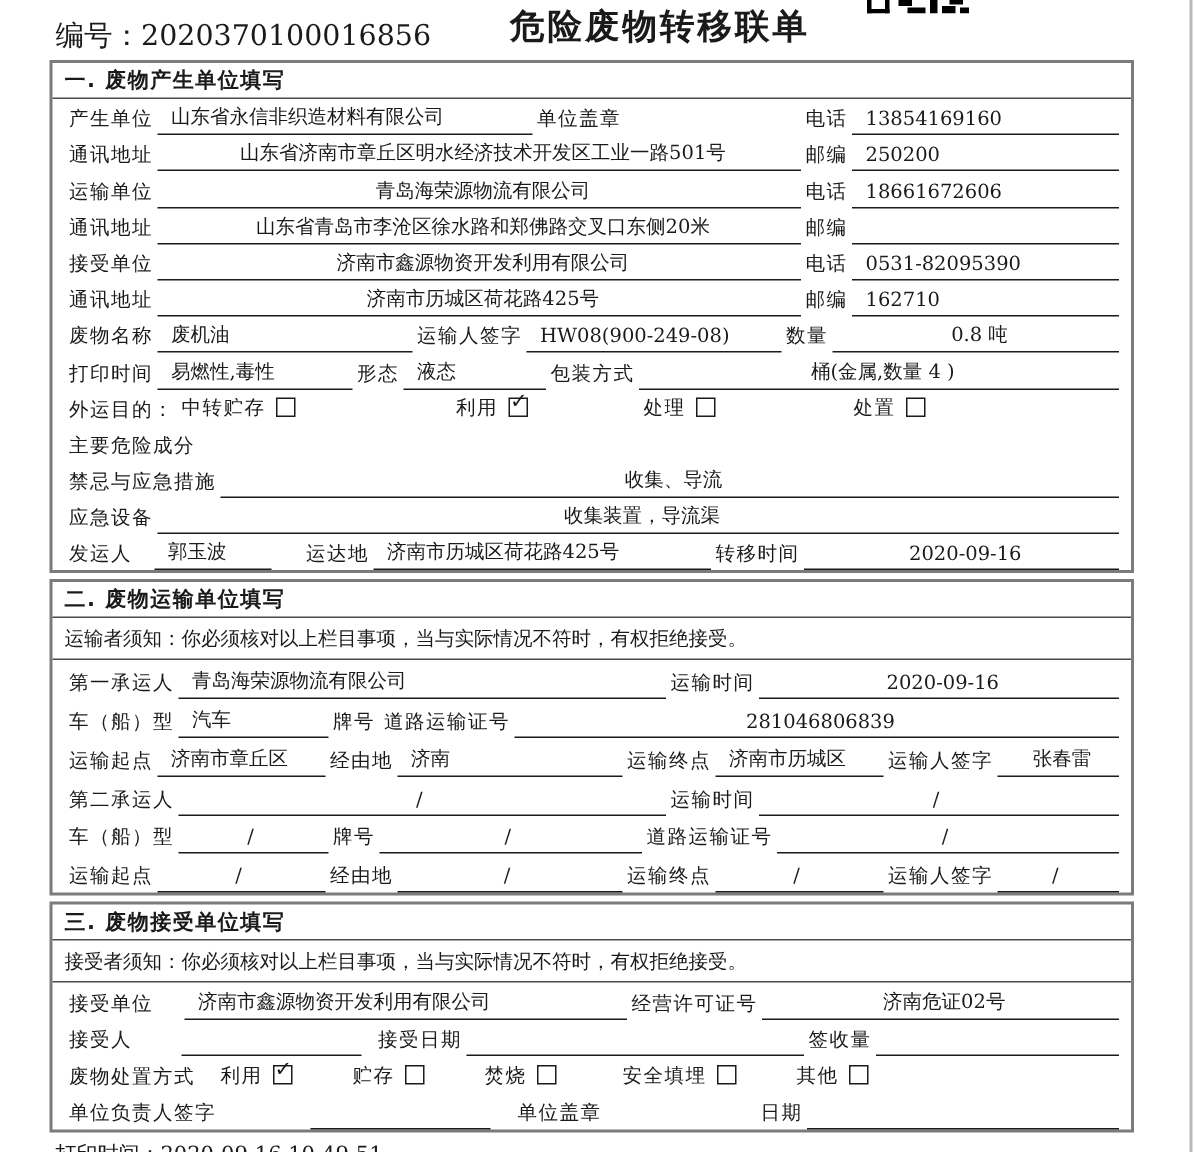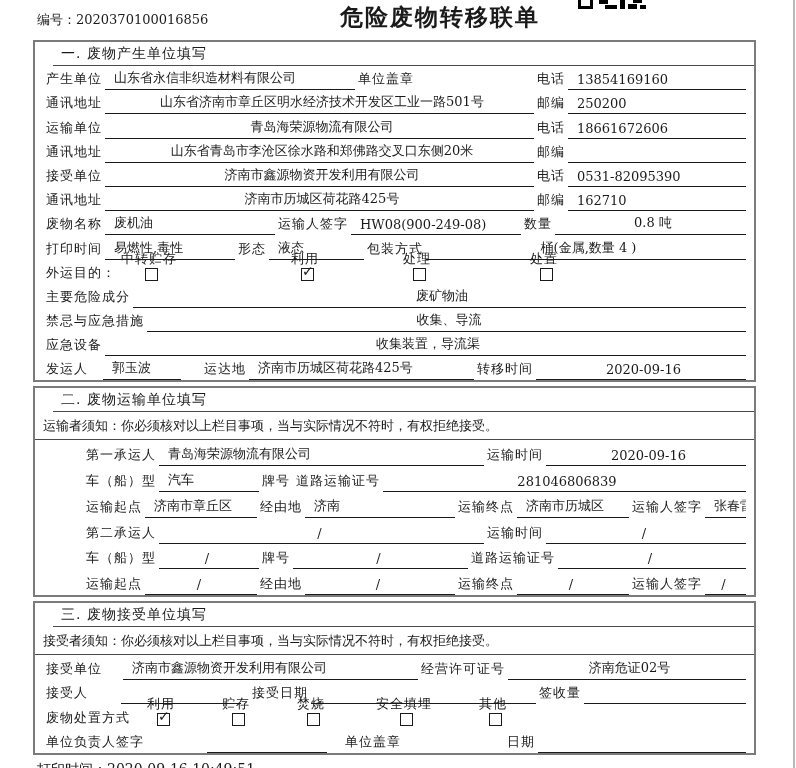--- a/index.html
+++ b/index.html
@@ -1,49 +1,49 @@
 <!DOCTYPE html>
 <html><head>
 <meta charset="utf-8">
 <style>
   html,body{margin:0;padding:0;}
   body{
     width:796px;height:768px;background:#ffffff;position:relative;overflow:hidden;
     font-family:"DejaVu Serif","Liberation Serif",serif;color:#1a1a1a;
   }
   .doc-header{position:relative;height:40px;}
-  .serial{position:absolute;left:37px;top:11px;font-size:13px;white-space:nowrap;}
+  .serial{position:absolute;left:37px;top:11px;font-size:19px;white-space:nowrap;}
   .doc-title{
     position:absolute;left:300px;top:2px;width:280px;text-align:center;
     font-size:23px;font-weight:bold;letter-spacing:2px;
     font-family:"DejaVu Sans","Liberation Sans",sans-serif;
   }
   .qr-frag{position:absolute;left:578px;top:0;}
   .form-area{margin-left:33px;width:723px;}
   .section-box{border:2px solid #7b7b7b;background:#fff;margin-bottom:4px;box-sizing:border-box;}
   .section-title{
     font-family:"DejaVu Sans","Liberation Sans",sans-serif;
-    font-weight:normal;font-size:14px;padding:3px 8px 2px 8px;
-    border-bottom:1px solid #4a4a4a;letter-spacing:1px;margin-left:18px;
+    font-weight:bold;font-size:14px;padding:3px 8px 2px 8px;
+    border-bottom:1px solid #4a4a4a;letter-spacing:1px;
   }
   .notice{font-size:13px;padding:5px 8px 4px 8px;border-bottom:1px solid #4a4a4a;}
   .frow{display:flex;align-items:flex-end;padding:0 8px;font-size:13px;}
   .sec-producer .frow{height:24.2px;}
-  .sec-transporter .frow{height:25.8px;margin-left:40px;}
+  .sec-transporter .frow{height:25.8px;}
   .sec-receiver .frow{height:24.5px;}
   .flabel{white-space:nowrap;padding:0 3px 2px 3px;letter-spacing:1px;}
   .fvalue{
     border-bottom:1px solid #1a1a1a;padding:0 4px 2px 9px;
     white-space:nowrap;overflow:hidden;box-sizing:border-box;flex-shrink:0;
   }
   .fvalue.fill{flex:1 1 auto;text-align:center;}
   .fvalue.slash{text-align:center;padding-left:0;}
   .fgap{flex-shrink:0;}
   .fgap.fill{flex:1 1 auto;}
-  .fcheck{display:flex;align-items:center;padding-bottom:3px;flex-shrink:0;flex-direction:column;}
+  .fcheck{display:flex;align-items:center;padding-bottom:3px;flex-shrink:0;}
   .clabel{padding:0 7px 0 2px;letter-spacing:1px;}
   .cbox{width:11px;height:11px;border:1.6px solid #1a1a1a;position:relative;display:inline-block;background:#fff;}
   .cmark{
     position:absolute;left:0px;top:-5px;font-size:14px;line-height:14px;
     font-family:"DejaVu Sans","Liberation Sans",sans-serif;color:#1a1a1a;
   }
   .print-time{margin:6px 0 0 37px;font-size:14px;}
   .window-edge{position:absolute;top:0;right:1px;width:2px;height:768px;background:#b9b9b9;}
 </style>
 </head>
@@ -143,21 +143,20 @@
           <span class="cbox"></span>
         </span>
         <span class="fgap" style="width: 90px;"></span>
         <span class="fcheck">
           <span class="clabel">处置</span>
           <span class="cbox"></span>
         </span>
       </div>
       <div class="frow">
         <span class="flabel">主要危险成分</span>
-        <span class="fvalue fill">废矿物油</span>
       </div>
       <div class="frow">
         <span class="flabel">禁忌与应急措施</span>
         <span class="fvalue fill">收集、导流</span>
       </div>
       <div class="frow">
         <span class="flabel">应急设备</span>
         <span class="fvalue fill">收集装置，导流渠</span>
       </div>
       <div class="frow">

